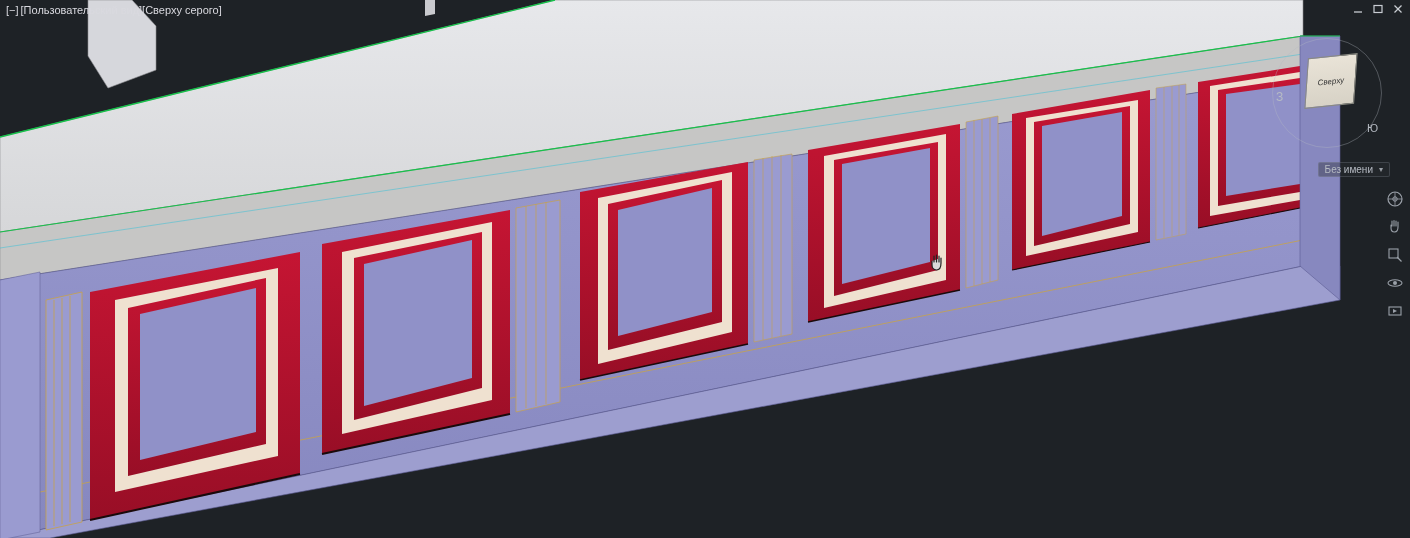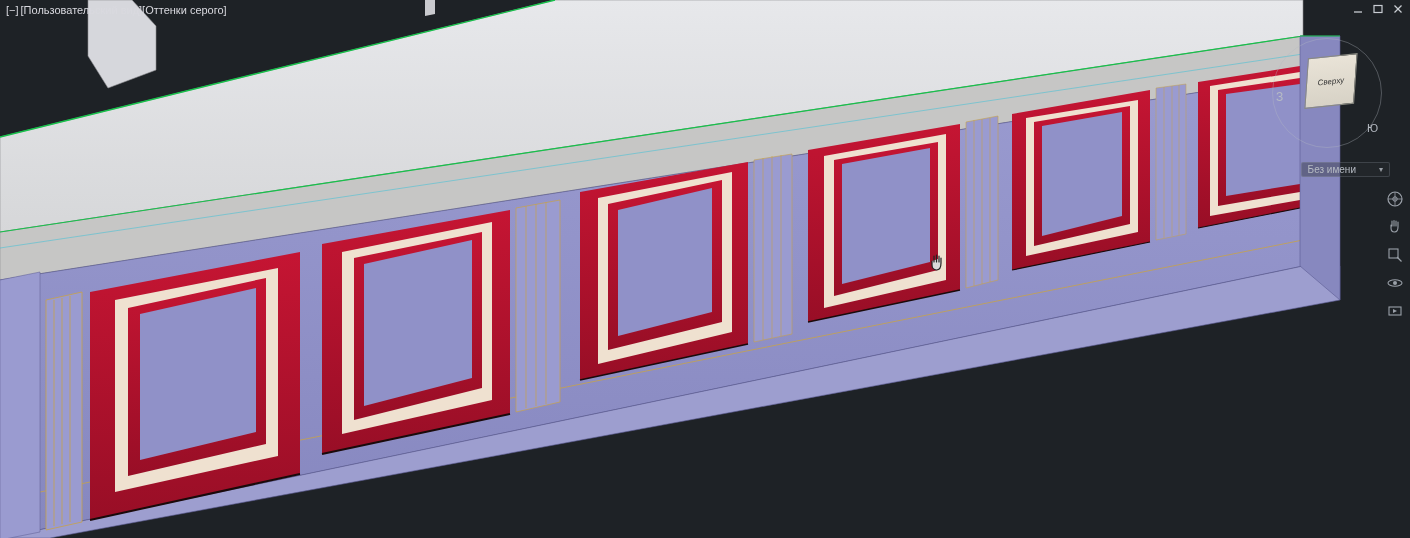--- a/index.html
+++ b/index.html
@@ -110,21 +110,21 @@
     font-size: 10px;
     color: #b6bbc3;
     padding: 1px 6px;
     border: 1px solid rgba(180,185,195,0.2);
     border-radius: 2px;
     background: rgba(40,44,50,0.4);
     cursor: pointer;
     z-index: 40;
     display: flex;
     align-items: center;
-    gap: 23px;
+    gap: 6px;
   }
   .layout-label .dd { font-size:8px; opacity:.8; }
 
   
   .nav-bar {
     position: absolute;
     right: 4px;
     top: 188px;
     width: 22px;
     display: flex;
@@ -163,21 +163,21 @@
     color: #222;
   }
 
 </style>
 </head>
 <body>
 
 <div class="viewport-labels">
   <span>[−]</span>
   <a href="#">[Пользовательский вид]</a>
-  <a href="#">[Оттенки серого]</a>
+  <a href="#">[Сверху серого]</a>
 </div>
 
 <div class="window-controls">
   <div class="wc">
     <svg width="12" height="12" viewBox="0 0 12 12">
         <line x1="2" y1="9" x2="10" y2="9" stroke="#c9cdd3" stroke-width="1.3"></line>
       </svg>
   </div>
   <div class="wc">
     <svg width="12" height="12" viewBox="0 0 12 12">

